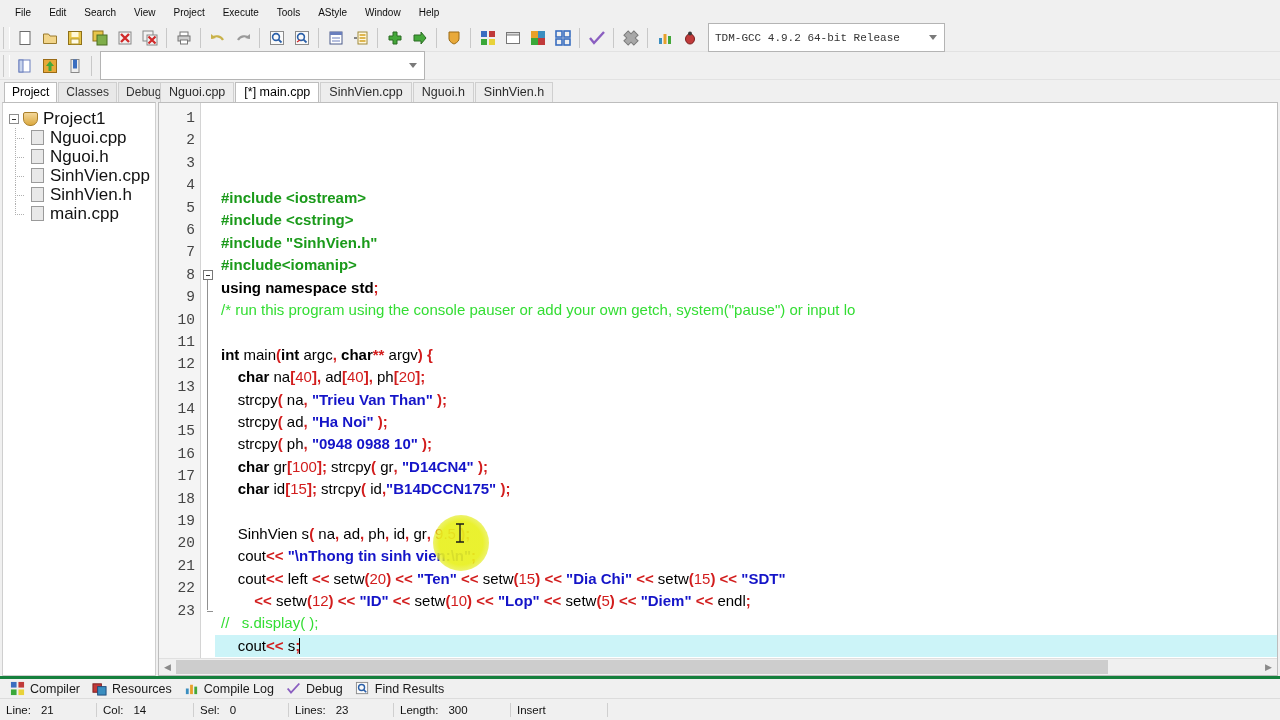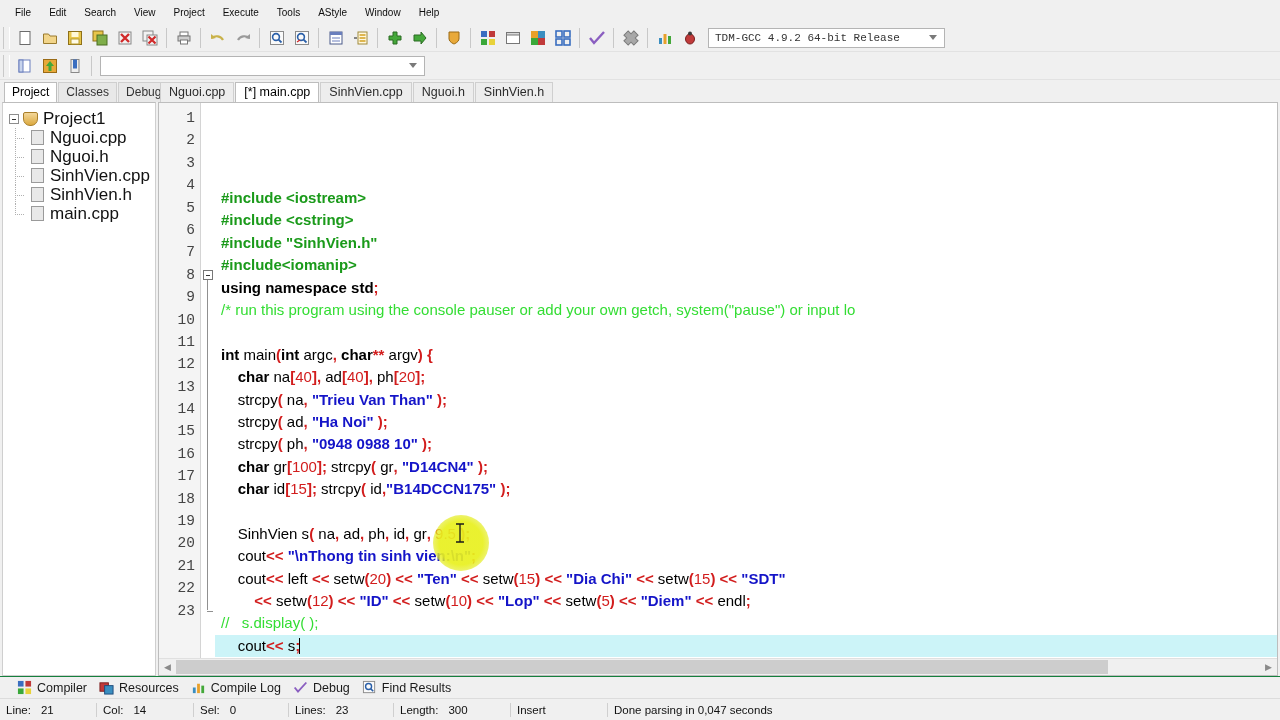--- a/index.html
+++ b/index.html
@@ -56,21 +56,21 @@
     flex: 0 0 7px;
   }
   .tb-btn {
     width: 25px; height: 24px; display: flex; align-items: center; justify-content: center;
     flex: 0 0 25px;
   }
   .tb-sep { width: 1px; height: 20px; background: #c8c8c8; margin: 0 4px; flex: 0 0 1px; }
 
   
   .combo {
-    height: 20px; background: #ffffff; border: 1px solid #b4b4b4;
+    height: 29px; background: #ffffff; border: 1px solid #b4b4b4;
     display: flex; align-items: center; position: relative;
     font-family: "Liberation Mono", monospace; font-size: 11px; color: #333;
     padding-left: 6px;
   }
   .combo .arrow {
     position: absolute; right: 7px; top: 50%; transform: translateY(-60%);
     width: 0; height: 0; border-left: 4px solid transparent; border-right: 4px solid transparent;
     border-top: 5px solid #7a7a7a;
   }
   .combo-compiler { width: 237px; margin-left: 6px; }
@@ -195,21 +195,21 @@
   .hs-btn {
     width: 17px; height: 17px; flex: 0 0 17px; display: flex; align-items: center; justify-content: center;
     color: #8a8a8a; font-size: 9px;
   }
   .hs-track { flex: 1 1 auto; height: 17px; background: #f0f0f0; position: relative; }
   .hs-thumb { position: absolute; left: 0; top: 1px; height: 14px; width: 86%; background: #cdcdcd; }
 
   
   .bottom-tabs {
     height: 22px; flex: 0 0 22px; background: #f0f0f0; display: flex; align-items: center;
-    padding-left: 13px; border-top: 1px solid #15803d;
+    padding-left: 6px; border-top: 3px solid #15803d;
   }
   .btab { display: flex; align-items: center; padding: 2px 8px 2px 4px; font-size: 12.5px; color: #1a1a1a; }
   .btab .bicon { width: 15px; height: 15px; margin-right: 5px; flex: 0 0 15px; }
 
   
   .statusbar {
     height: 22px; flex: 0 0 22px; background: #f0f0f0; display: flex; align-items: center;
     font-size: 11.5px; color: #111; border-top: 1px solid #dcdcdc;
   }
   .scell { padding: 0 6px; display: flex; align-items: center; height: 22px; white-space: nowrap; text-align: center; }
@@ -631,16 +631,15 @@
       <span>23</span>
     </div>
     <div class="sb-sep"></div>
     <div class="scell" style="width:116px">
       <span class="k">Length:</span>
       <span>300</span>
     </div>
     <div class="sb-sep"></div>
     <div class="scell" style="width:96px">Insert</div>
     <div class="sb-sep"></div>
-    <div class="scell">Done parsing in 0,047 seconds</div>
   </div>
 
 </div>
 
 </body></html>

